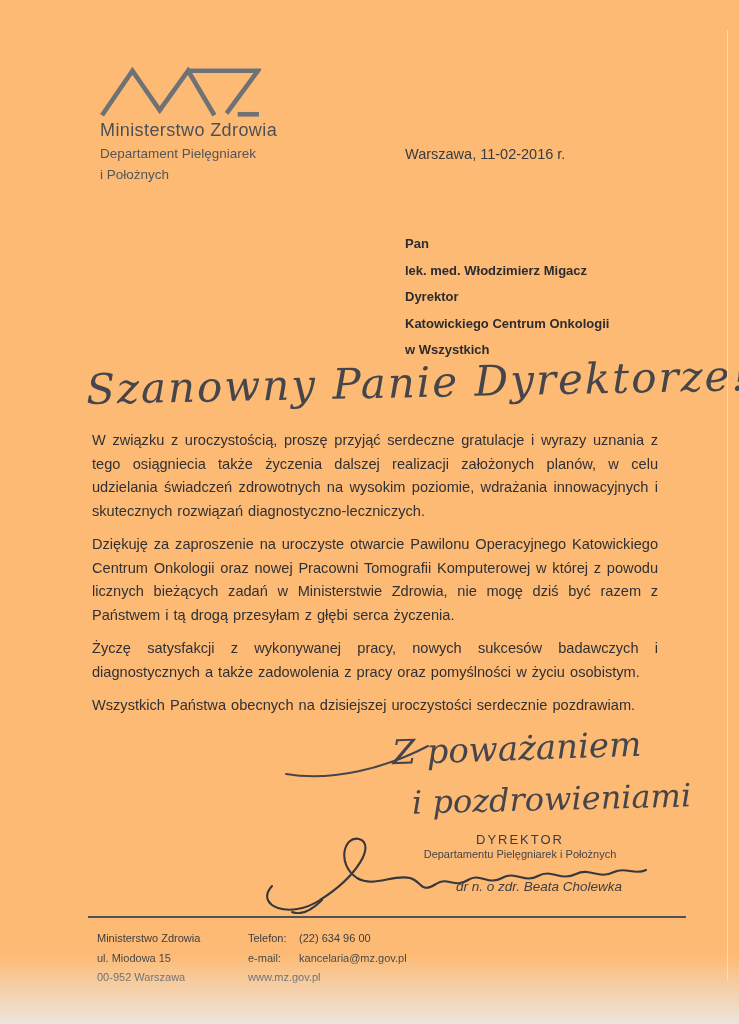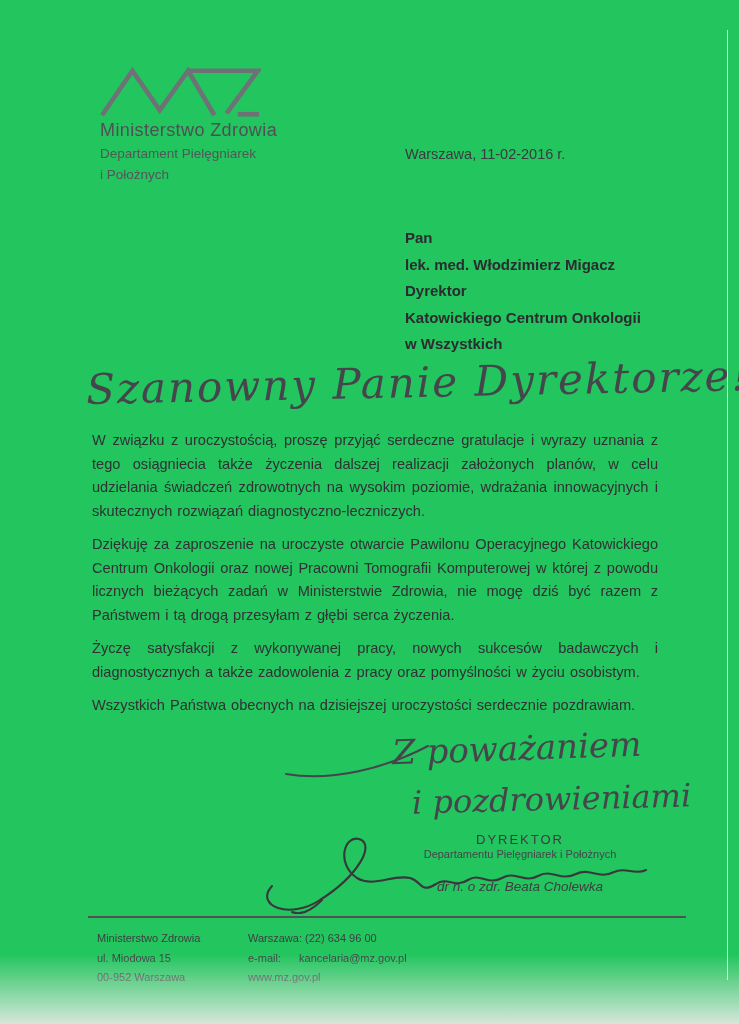--- a/index.html
+++ b/index.html
@@ -1,49 +1,49 @@
 <!DOCTYPE html>
 <html lang="pl"><head>
 <meta charset="utf-8">
 <style>
   html,body{margin:0;padding:0;background:#e9e9e9;}
   .page{
     position:relative;width:739px;height:1024px;margin:0 auto;
-    background:#22c55e;overflow:hidden;
+    background:#fdba74;overflow:hidden;
     font-family:"Liberation Sans","DejaVu Sans",sans-serif;color:#2e2e32;
   }
   .scan-edge-right{position:absolute;left:727px;top:30px;width:1px;height:950px;background:#dededc;}
   .scan-bottom{position:absolute;left:0;bottom:0;width:739px;height:70px;
     background:linear-gradient(180deg,rgba(240,240,238,0) 0%,rgba(234,234,231,.9) 100%);}
   
   .logo-svg{position:absolute;left:99px;top:66px;}
   .ministry-name{position:absolute;left:100px;top:120px;font-size:18px;color:#4e5154;letter-spacing:.4px;}
   .dept-lines{position:absolute;left:100px;top:144px;font-size:13.5px;line-height:20.5px;color:#53565a;}
   
   .dateline{position:absolute;left:405px;top:146px;font-size:14.5px;color:#3a3a3f;}
   
-  .recipient{position:absolute;left:405px;top:225px;font-size:15px;font-weight:bold;line-height:26.5px;color:#2b2b30;}
+  .recipient{position:absolute;left:405px;top:231px;font-size:13px;font-weight:bold;line-height:26.5px;color:#2b2b30;}
   
   .hand{font-family:"DejaVu Serif","Liberation Serif",cursive;font-style:italic;color:#45454b;}
   .salutation{position:absolute;left:86px;top:358px;font-size:42px;letter-spacing:2px;
     transform:rotate(-1.2deg);white-space:nowrap;}
   
   .body-text{position:absolute;left:92px;top:429px;width:566px;font-size:14.6px;line-height:23.5px;
     text-align:justify;color:#303035;word-spacing:1px;}
   .body-text p{margin:0 0 10px 0;}
   
   .closing-1{position:absolute;left:392px;top:728px;font-size:34px;transform:rotate(-2deg);white-space:nowrap;}
   .closing-2{position:absolute;left:412px;top:780px;font-size:32px;transform:rotate(-1.5deg);white-space:nowrap;}
   .closing-flourish{position:absolute;left:282px;top:740px;}
   
   .stamp-title{position:absolute;left:428px;top:832px;width:184px;text-align:center;
     font-size:13px;letter-spacing:2px;color:#3c3c41;}
   .stamp-dept{position:absolute;left:403px;top:848px;width:234px;text-align:center;
     font-size:11px;color:#45454a;}
-  .signer-name{position:absolute;left:418px;top:879px;width:204px;text-align:center;
+  .signer-name{position:absolute;left:418px;top:879px;width:204px;text-align:right;
     font-size:13.5px;font-style:italic;color:#3e3e43;}
   .signature-svg{position:absolute;left:262px;top:826px;}
   
   .footer-rule{position:absolute;left:88px;top:916px;width:598px;height:2px;background:#515151;}
   .footer-address{position:absolute;left:97px;top:929px;font-size:11px;line-height:19.5px;color:#3c3e41;}
   .footer-contacts{position:absolute;left:248px;top:929px;font-size:11px;line-height:19.5px;color:#3c3e41;}
   .footer-contacts .row .lbl{display:inline-block;min-width:48px;}
 </style>
 </head>
 <body>
@@ -99,21 +99,21 @@
   </svg>
 
   <div class="footer-rule"></div>
   <div class="footer-address">
     <div>Ministerstwo Zdrowia</div>
     <div>ul. Miodowa 15</div>
     <div>00-952 Warszawa</div>
   </div>
   <div class="footer-contacts">
     <div class="row">
-      <span class="lbl">Warszawa:</span>
+      <span class="lbl">Telefon:</span>
       <span>(22) 634 96 00</span>
     </div>
     <div class="row">
       <span class="lbl">e-mail:</span>
       <span>kancelaria@mz.gov.pl</span>
     </div>
     <div class="row">
       <span>www.mz.gov.pl</span>
     </div>
   </div>

